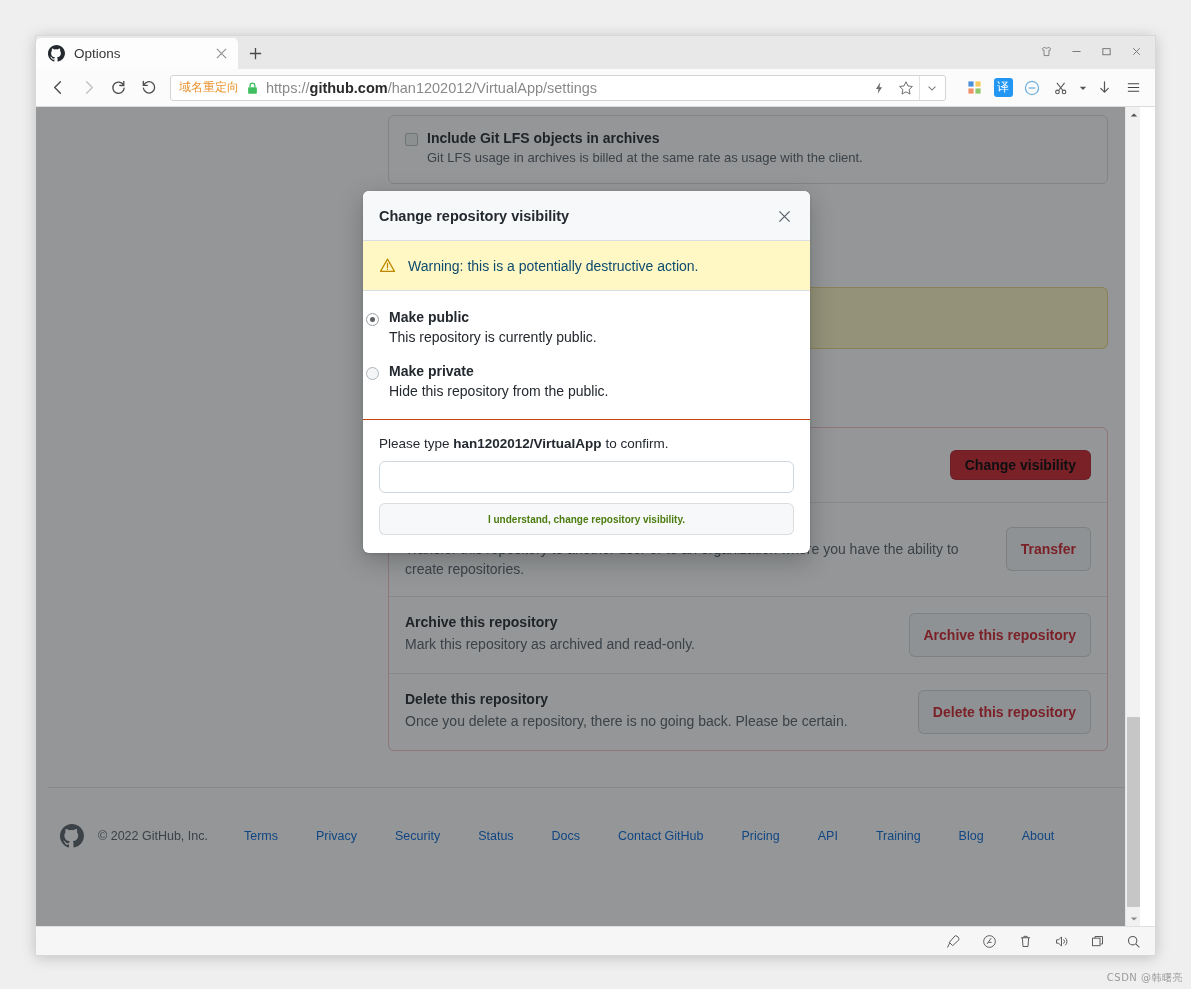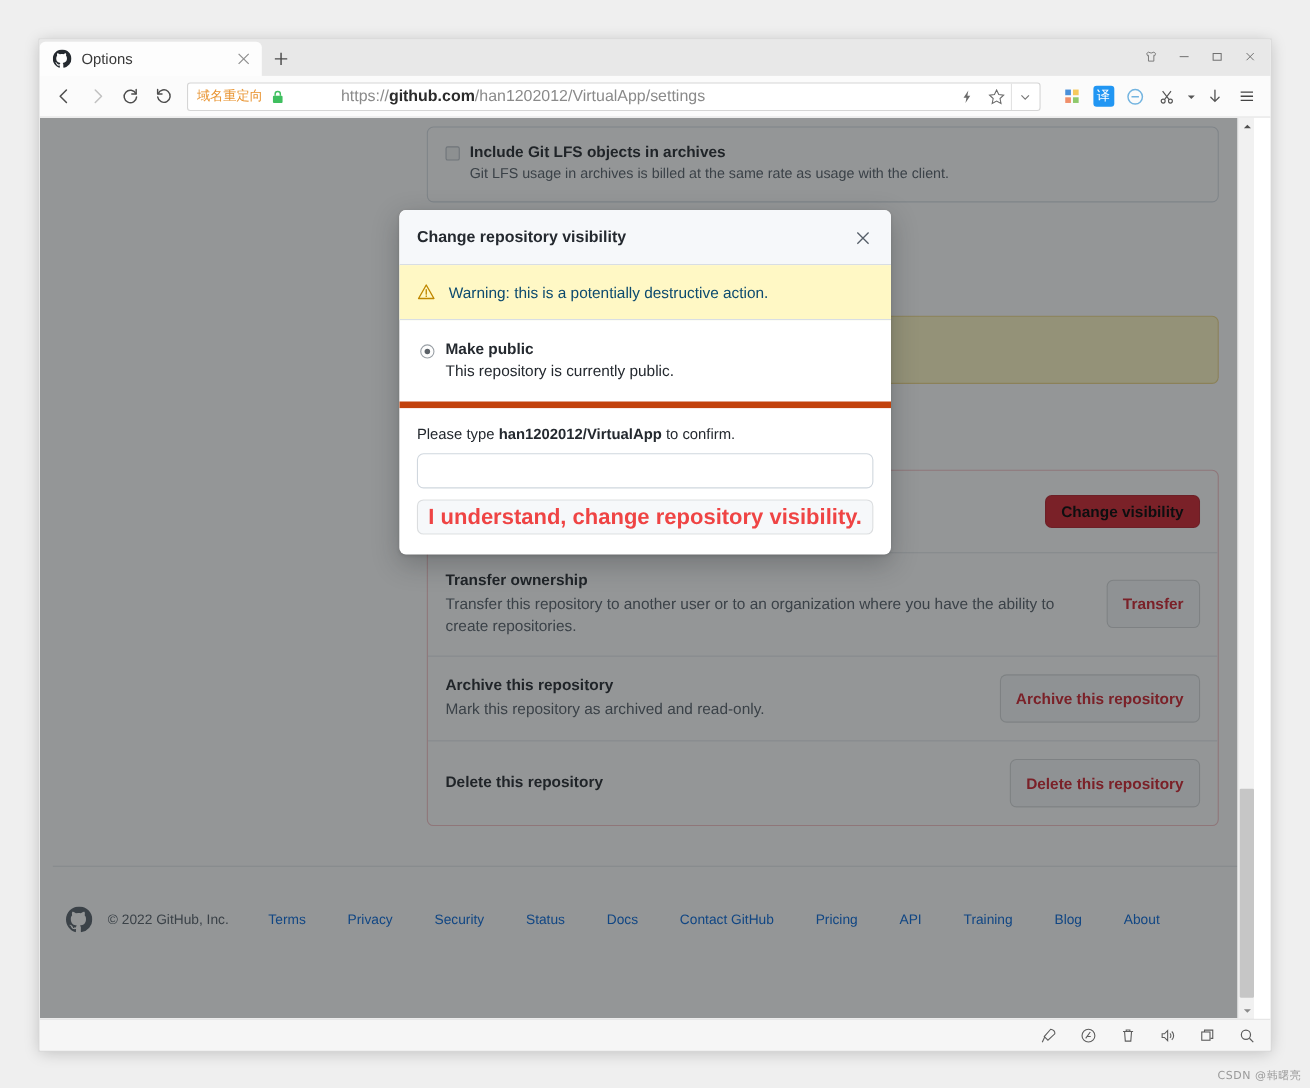--- a/index.html
+++ b/index.html
@@ -102,21 +102,20 @@
   #redirect-badge {
     font-size: 12px; color: #e8922e;
     white-space: nowrap; margin-right: 7px;
     font-family: "DejaVu Sans", sans-serif;
   }
   #lock-icon { flex: none; margin-right: 7px; display: flex; }
   #url-text {
     font-size: 14.5px; color: #8a8a8a;
     white-space: nowrap; overflow: hidden;
     font-family: "Liberation Sans", sans-serif;
-    margin-left: 44px;
   }
   #url-text b { color: #2b2b2b; font-weight: 700; }
   #omnibox-right { margin-left: auto; display: flex; align-items: center; flex: none; }
   .omni-btn {
     width: 27px; height: 24px;
     display: flex; align-items: center; justify-content: center;
     color: #6b6b6b;
   }
   #omni-dropdown {
     width: 24px; height: 25px;
@@ -263,22 +262,22 @@
   #modal-warning {
     background: #fff8c5;
     border-bottom: 1px solid #d8dee4;
     padding: 16px 16px;
     display: flex; align-items: center;
   }
   #warn-icon { flex: none; margin-right: 12px; display: flex; }
   #warn-text { font-size: 14px; color: #0c4a6e; }
 
   #modal-options {
-    padding: 18px 16px 20px 16px;
-    border-bottom: 6px solid #c2410c;
+    padding: 18px 16px 20px 0;
+    border-bottom: 1px solid #c2410c;
   }
   .opt { display: flex; align-items: flex-start; }
   .opt + .opt { margin-top: 18px; }
   .radio {
     width: 13px; height: 13px; flex: none;
     border-radius: 50%;
     margin: 4px 10px 0 3px;
     border: 1px solid #aeb4bb;
     background: #f4f5f6;
     position: relative;
@@ -302,22 +301,22 @@
     font-size: 14px; color: #24292f;
     padding: 0 10px;
     outline: none;
     font-family: "Liberation Sans", sans-serif;
   }
   #confirm-btn {
     width: 100%; height: 32px; margin-top: 10px;
     border: 1px solid rgba(27,31,36,0.12);
     border-radius: 6px;
     background: #f6f8fa;
-    color: #ef4444;
-    font-size: 20px; font-weight: 600;
+    color: #4d7c0f;
+    font-size: 10px; font-weight: 600;
     font-family: "Liberation Sans", sans-serif;
     display: flex; align-items: center; justify-content: center;
   }
 
   
   #page-scrollbar {
     position: absolute; right: 0; top: 0; bottom: 0; width: 15px;
     background: #f1f1f1;
     border-left: 1px solid #e6e6e6;
     z-index: 40;
@@ -549,20 +548,21 @@
               <div class="srow-text">
                 <div class="srow-title">Archive this repository</div>
                 <div class="srow-desc">Mark this repository as archived and read-only.</div>
               </div>
               <div class="btn-outline-danger">Archive this repository</div>
             </div>
 
             <div class="dz-row">
               <div class="srow-text">
                 <div class="srow-title">Delete this repository</div>
+                <div class="srow-desc">Once you delete a repository, there is no going back. Please be certain.</div>
               </div>
               <div class="btn-outline-danger">Delete this repository</div>
             </div>
 
           </div>
 
           <div id="page-footer">
             <span id="footer-logo">
               <svg viewBox="0 0 16 16" width="24" height="24" aria-hidden="true">
                 <path fill="#57606a" d="M8 0C3.58 0 0 3.58 0 8c0 3.54 2.29 6.53 5.47 7.59.4.07.55-.17.55-.38
@@ -616,20 +616,27 @@
           </div>
 
           <div id="modal-options">
             <div class="opt">
               <span class="radio checked"></span>
               <span>
                 <span class="opt-label" style="display:block">Make public</span>
                 <span class="opt-desc" style="display:block">This repository is currently public.</span>
               </span>
             </div>
+            <div class="opt">
+              <span class="radio"></span>
+              <span>
+                <span class="opt-label" style="display:block">Make private</span>
+                <span class="opt-desc" style="display:block">Hide this repository from the public.</span>
+              </span>
+            </div>
           </div>
 
           <div id="modal-confirm">
             <div id="confirm-prompt">Please type <b>han1202012/VirtualApp</b> to confirm.</div>
             <input id="confirm-input" type="text" placeholder="" style="">
             <div id="confirm-btn">I understand, change repository visibility.</div>
           </div>
         </div>
 
         <div id="page-scrollbar">

